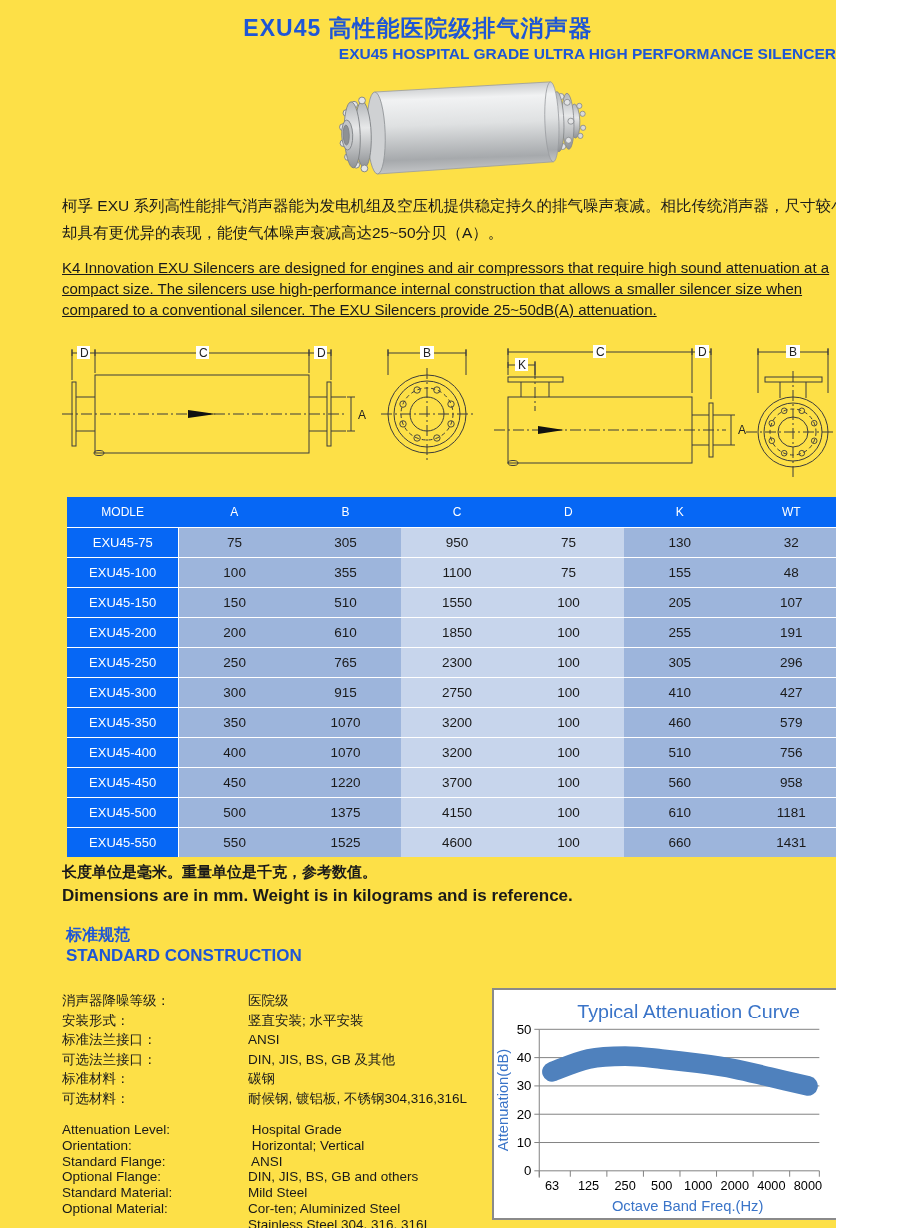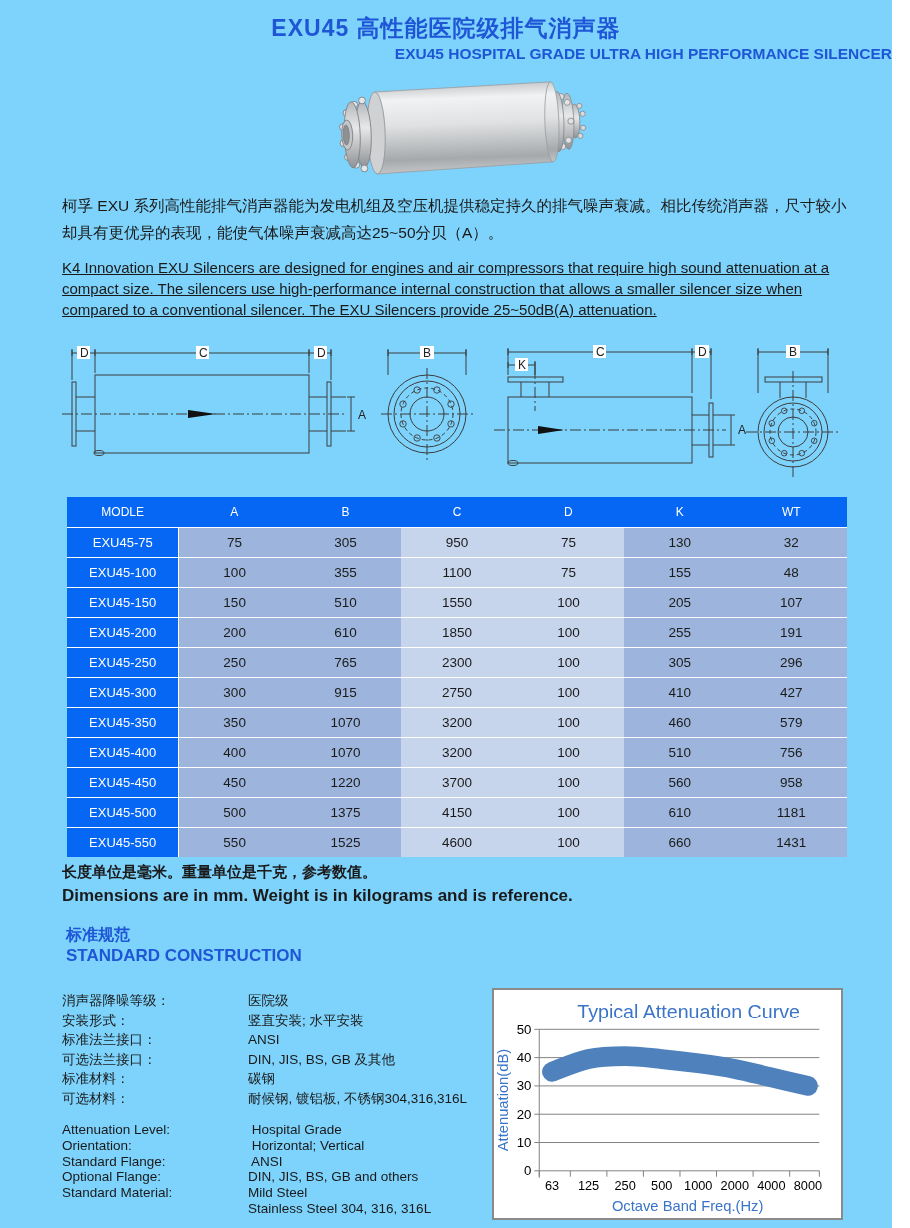--- a/index.html
+++ b/index.html
@@ -1,17 +1,17 @@
 <!DOCTYPE html>
 <html style="--heading-blue: #1E56D6; --table-blue: #0667F5; --cell-dark: #9DB5DC; --cell-light: #C7D5EC;"><head>
 <meta charset="utf-8">
 <style>
   html,body{margin:0;padding:0;background:#fff;}
-  .page{position:relative;width:892px;height:1228px;background:#7dd3fc;overflow:hidden;
-        font-family:"Liberation Sans","DejaVu Sans",sans-serif;color:#1a1a1a;}
+  .page{position:relative;width:788px;height:1228px;background:#fde047;overflow:hidden;
+        font-family:"Liberation Sans","DejaVu Sans",sans-serif;color:#1a1a1a;padding-left:48px;}
 
   
   .title-zh{position:absolute;top:13px;left:0;width:100%;text-align:center;
             color:var(--heading-blue);font-size:23px;font-weight:bold;letter-spacing:1px;}
   .title-en{position:absolute;top:45px;left:0;width:100%;text-align:right;
             color:var(--heading-blue);font-size:15.5px;font-weight:bold;}
 
   
   .photo{position:absolute;left:330px;top:80px;width:264px;height:94px;transform:rotate(-2deg);}
 
@@ -413,20 +413,24 @@
         <span class="spec-label">Standard Flange:</span>
         <span class="spec-value"> ANSI</span>
       </div>
       <div class="spec-row">
         <span class="spec-label">Optional Flange:</span>
         <span class="spec-value">DIN, JIS, BS, GB and others</span>
       </div>
       <div class="spec-row">
         <span class="spec-label">Standard Material:</span>
         <span class="spec-value">Mild Steel</span>
+      </div>
+      <div class="spec-row">
+        <span class="spec-label">Optional Material:</span>
+        <span class="spec-value">Cor-ten; Aluminized Steel</span>
       </div>
       <div class="spec-row">
         <span class="spec-label"></span>
         <span class="spec-value">Stainless Steel 304, 316, 316L</span>
       </div>
     </div>
 
   <div class="chart-box">
     <svg id="att-chart" viewBox="0 0 351 232">
         <line x1="45" y1="184" x2="330" y2="184" stroke="#7f7f7f" stroke-width="1"></line>

